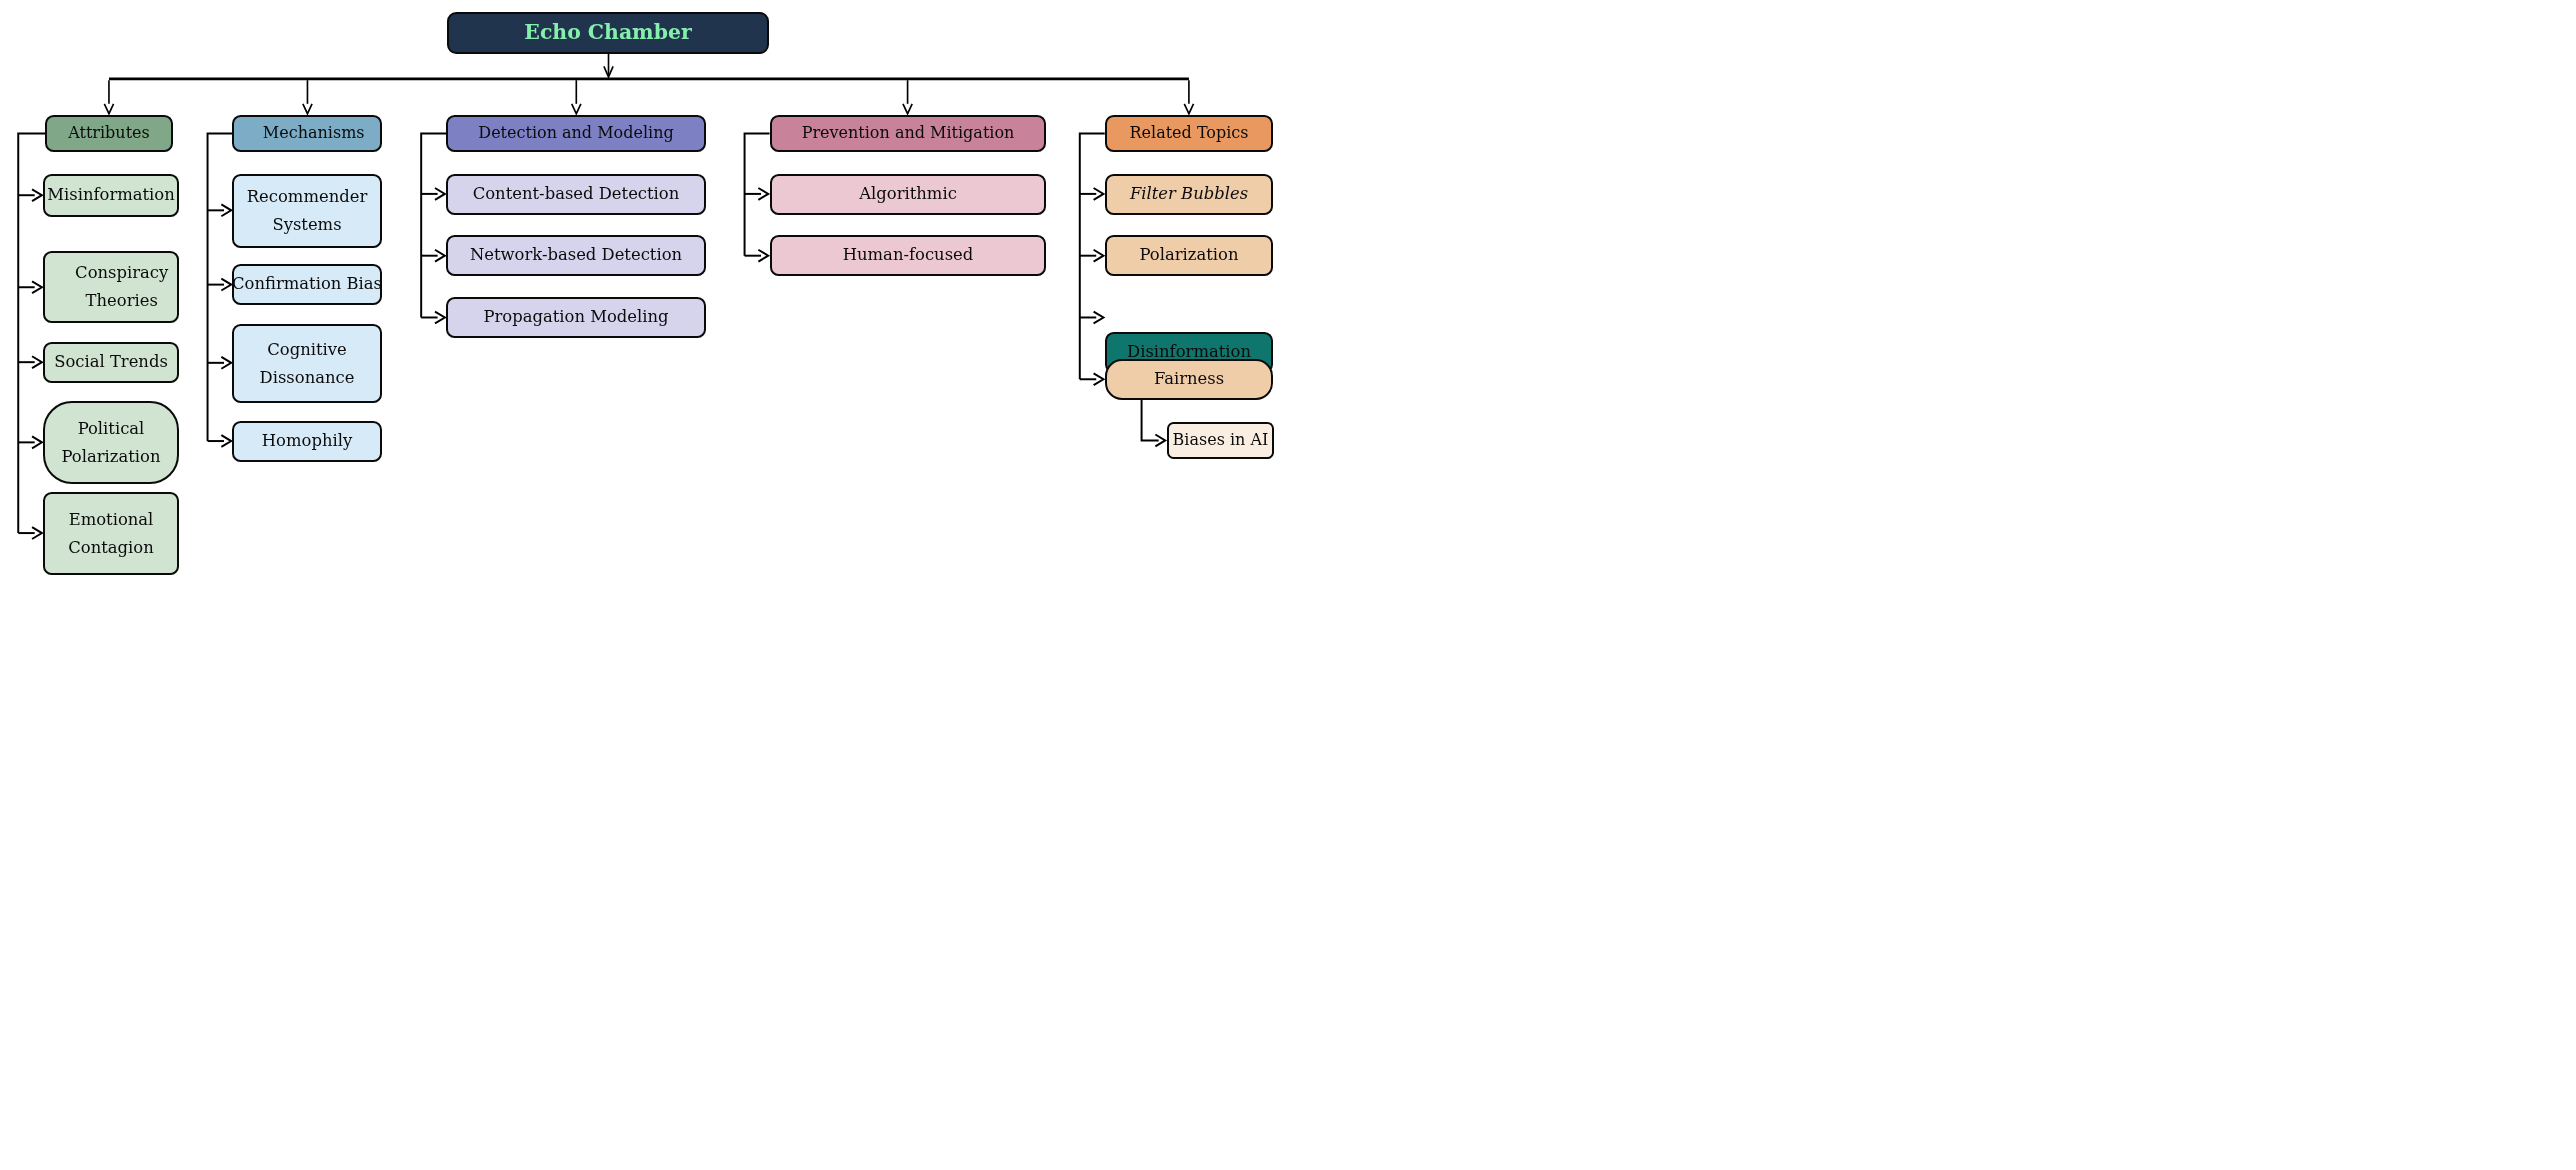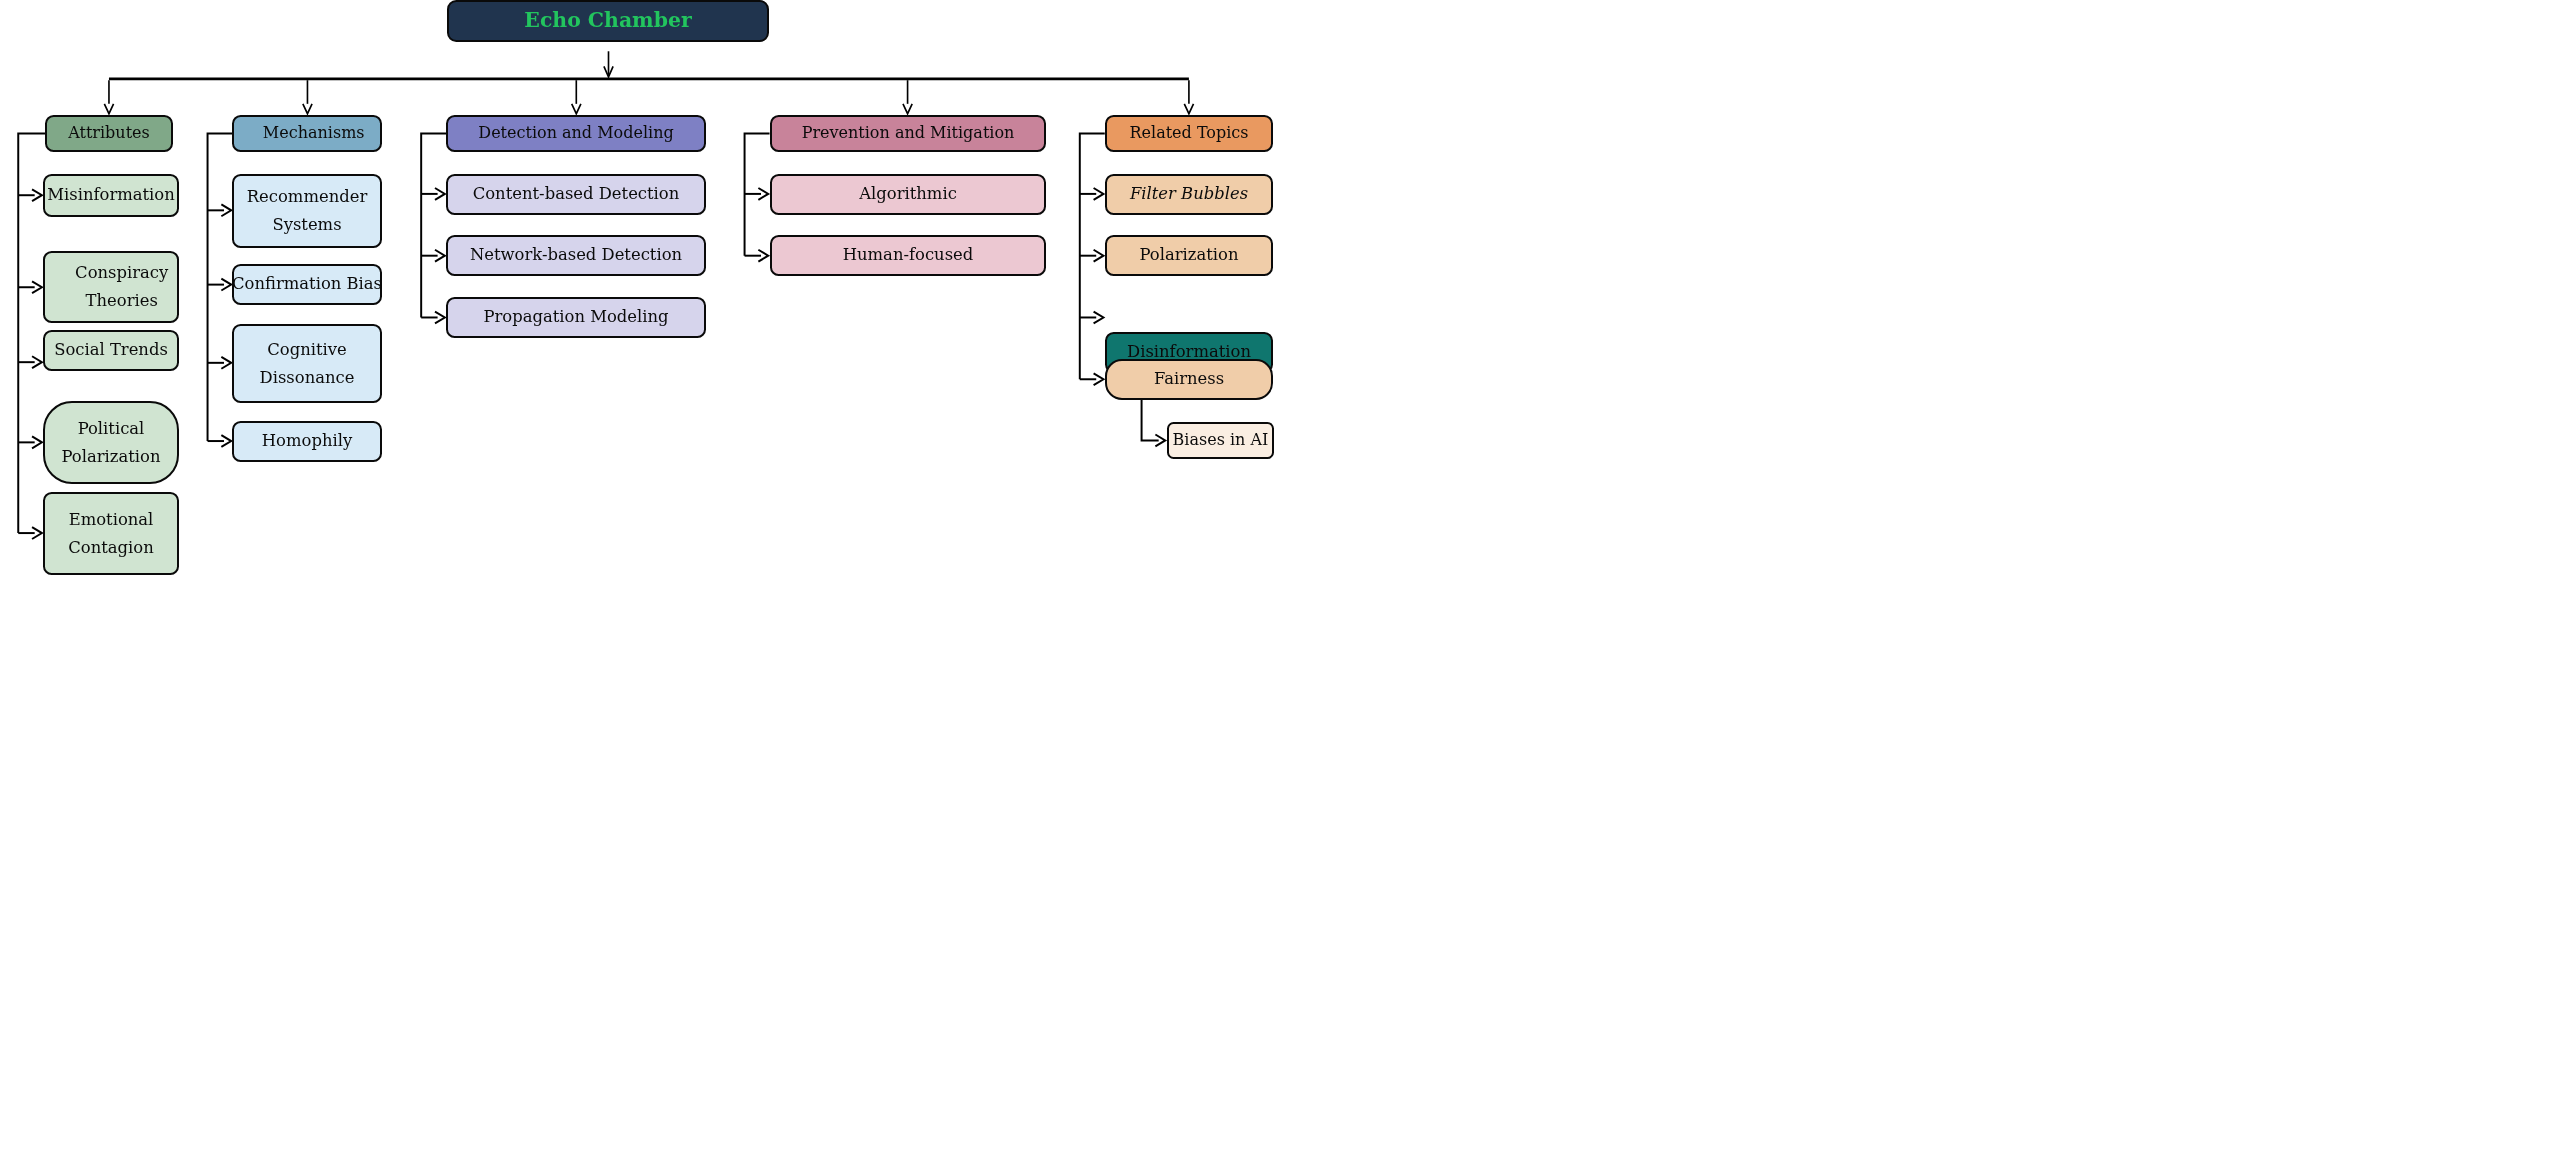--- a/index.html
+++ b/index.html
@@ -106,26 +106,26 @@
       <line class="conn" x1="1642" y1="577" x2="1667" y2="577" stroke-width="3"></line>
       <path class="conn" d="M1663,568 L1678,577 L1663,586" stroke-width="3"></path>
     </g>
 
     <g>
       <path class="conn" d="M1736,608 L1736,670 L1762,670" stroke-width="3"></path>
       <path class="conn" d="M1757,661 L1772,670 L1757,679" stroke-width="3"></path>
     </g>
   </svg>
 
-  <div class="node root" style="left: 447px; top: 0; width: 322px; height: 42px; background: rgb(32, 52, 78); color: #22c55e;">Echo Chamber</div>
+  <div class="node root" style="left: 447px; top: 12px; width: 322px; height: 42px; background: rgb(32, 52, 78); color: #86efac;">Echo Chamber</div>
 
   <div class="node hdr" style="left: 45px; top: 115px; width: 128px; height: 37px; background: rgb(128, 168, 136);">Attributes</div>
   <div class="node nowrap" style="left: 43px; top: 174px; width: 136px; height: 43px; background: rgb(208, 228, 209);">Misinformation</div>
   <div class="node two" style="left: 43px; top: 251px; width: 136px; height: 72px; background: rgb(208, 228, 209); padding-left: 28px;">Conspiracy Theories</div>
-  <div class="node nowrap" style="left: 43px; top: 330px; width: 136px; height: 41px; background: rgb(208, 228, 209);">Social Trends</div>
+  <div class="node nowrap" style="left: 43px; top: 342px; width: 136px; height: 41px; background: rgb(208, 228, 209);">Social Trends</div>
   <div class="node two" style="left: 43px; top: 401px; width: 136px; height: 83px; background: rgb(208, 228, 209); border-radius: 29px;">Political Polarization</div>
   <div class="node two" style="left: 43px; top: 492px; width: 136px; height: 83px; background: rgb(208, 228, 209);">Emotional Contagion</div>
 
   <div class="node hdr" style="left: 232px; top: 115px; width: 150px; height: 37px; background: rgb(124, 172, 198); padding-left: 16px;">Mechanisms</div>
   <div class="node two pad30" style="left: 232px; top: 174px; width: 150px; height: 74px; background: rgb(215, 234, 247);">Recommender Systems</div>
   <div class="node nowrap tight" style="left: 232px; top: 264px; width: 150px; height: 41px; background: rgb(215, 234, 247);">Confirmation Bias</div>
   <div class="node two pad30" style="left: 232px; top: 324px; width: 150px; height: 79px; background: rgb(215, 234, 247);">Cognitive Dissonance</div>
   <div class="node nowrap" style="left: 232px; top: 421px; width: 150px; height: 41px; background: rgb(215, 234, 247);">Homophily</div>
 
   <div class="node hdr" style="left: 446px; top: 115px; width: 260px; height: 37px; background: rgb(126, 128, 196);">Detection and Modeling</div>

